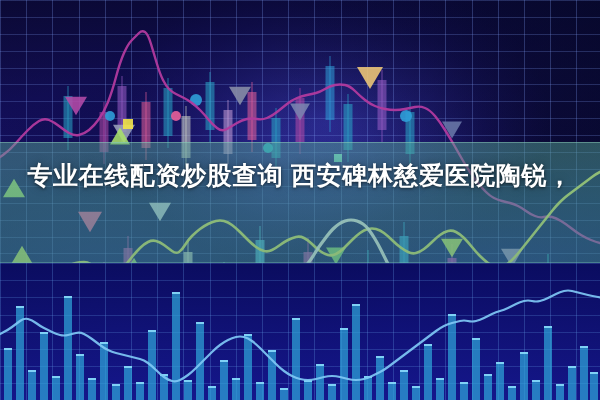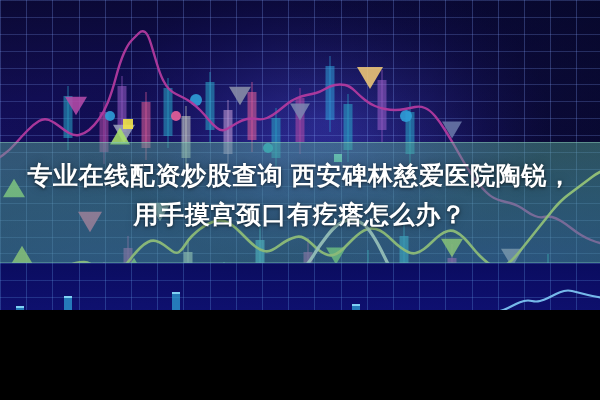--- a/index.html
+++ b/index.html
@@ -1,18 +1,18 @@
 <!DOCTYPE html>
 <html><head>
 <meta charset="utf-8">
 <style>
   html,body{margin:0;padding:0;background:#000;}
   #stage{
     position:relative;
-    width:600px;height:310px;
+    width:600px;height:400px;
     overflow:hidden;
     font-family:"Liberation Sans","DejaVu Sans",sans-serif;
     background:#be185d;
   }
   
   .layer{position:absolute;left:0;top:0;width:600px;height:400px;}
 
   #bg-base{
     background:
       radial-gradient(ellipse 280px 200px at 330px 120px, rgba(60,60,190,0.85) 0%, rgba(40,35,150,0.35) 55%, rgba(0,0,0,0) 78%),
@@ -365,16 +365,15 @@
         <path d="M 290 276 Q 290 276 294 274 Q 298 272 302 269 Q 306 266 309 262 Q 312 258 315 253 Q 318 248 321 244 Q 324 240 327 236 Q 330 232 333 229 Q 336 226 339 224 Q 342 222 345 221 Q 348 220 351 220 Q 354 220 357 221 Q 360 222 363 224 Q 366 226 369 230 Q 372 234 375 239 Q 378 244 381 250 Q 384 256 387 262 Q 390 268 393 275 Q 396 282 399 288 Q 402 294 405 300 L 408 306" fill="none" stroke="#f2f0e2" stroke-width="3.2" opacity="0.9" stroke-linecap="round" stroke-linejoin="round"></path>
       </g>
   </svg>
 
   <div class="layer" id="green-band"></div>
   <div class="layer" id="green-band-edge-t"></div>
   <div class="layer" id="green-band-edge-b"></div>
 
   <div id="headline">
     <span class="ln">专业在线配资炒股查询 西安碑林慈爱医院陶锐，</span>
-    <span class="ln">用手摸宫颈口有疙瘩怎么办？</span>
   </div>
 
 </div>
 
 </body></html>

